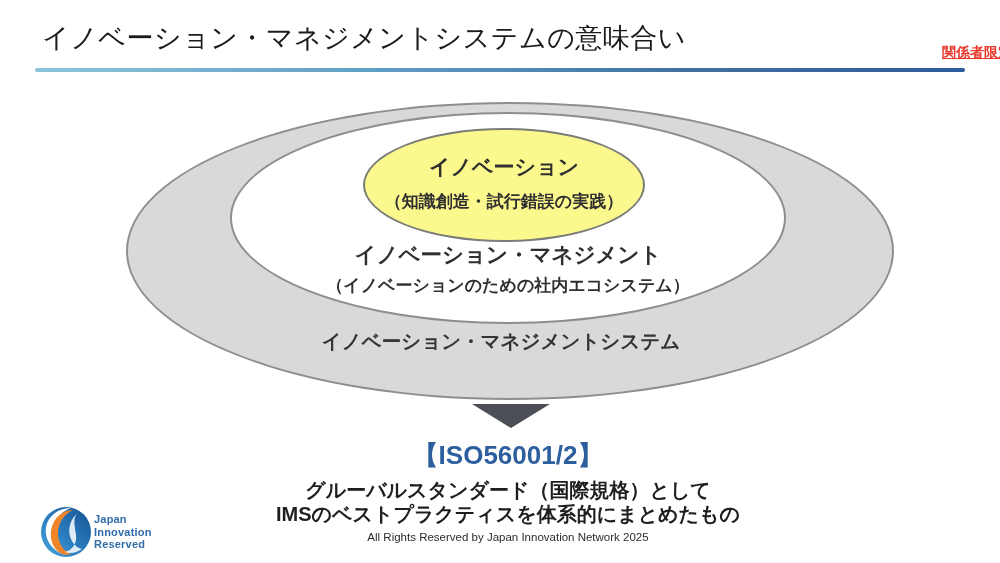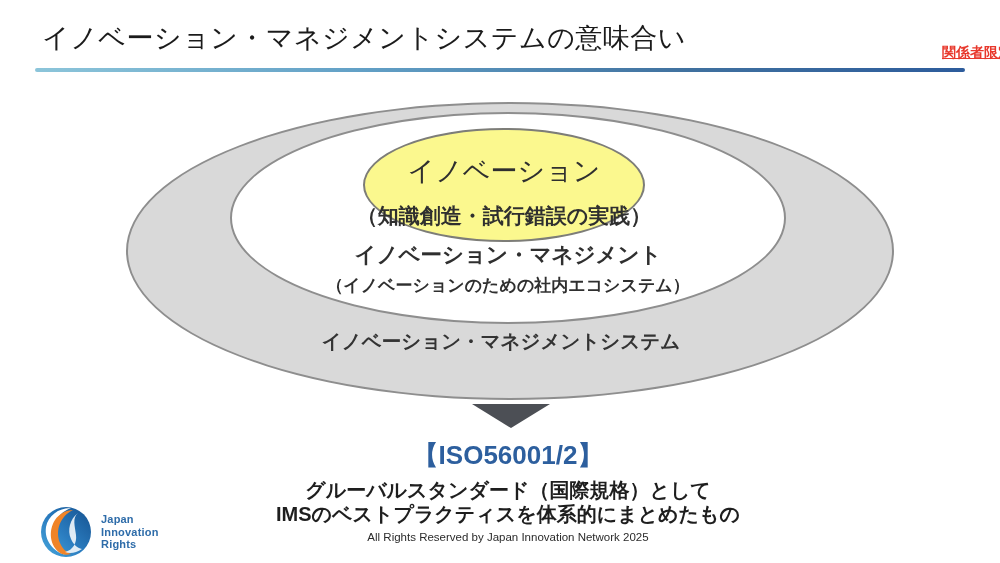--- a/index.html
+++ b/index.html
@@ -52,22 +52,22 @@
     background: #ffffff;
     border: 2px solid #8e8e8e;
   }
   .ellipse-inner {
     left: 363px; top: 128px;
     width: 282px; height: 114px;
     background: #fbf88e;
     border: 2px solid #7d7d78;
   }
   .diagram-label { text-align: center; color: #2f2f2f; white-space: nowrap; }
-  .lbl-inner-title    { left: 330px; top: 153px; width: 348px; font-size: 27px;   font-weight: 400; }
-  .lbl-inner-subtitle { left: 310px; top: 190px; width: 388px; font-size: 21px;   font-weight: 700; margin-top: 12px; }
+  .lbl-inner-title    { left: 330px; top: 153px; width: 348px; font-size: 21px;   font-weight: 700; }
+  .lbl-inner-subtitle { left: 310px; top: 190px; width: 388px; font-size: 17px;   font-weight: 700; }
   .lbl-middle-title    { left: 230px; top: 240px; width: 556px; font-size: 21.5px; font-weight: 700; text-align: center; }
   .lbl-middle-subtitle { left: 230px; top: 274px; width: 556px; font-size: 17px;   font-weight: 700; font-family: Liberation Mono, monospace; }
   .lbl-outer { left: 117px; top: 328px; width: 768px; font-size: 19.5px; font-weight: 700; color: #333333; }
 
   
   .down-arrow {
     left: 472px; top: 404px;
     width: 0; height: 0;
     border-left: 39px solid transparent;
     border-right: 39px solid transparent;
@@ -78,21 +78,21 @@
   .center-text { left: 8px; width: 1000px; text-align: center; white-space: nowrap; }
   .iso-heading { top: 438px; font-size: 26px; font-weight: 700; color: #2d5f9e; }
   .concl-line1 { top: 477px; font-size: 20px; font-weight: 700; color: #1e1e1e; }
   .concl-line2 { top: 501px; font-size: 20px; font-weight: 700; color: #1e1e1e; }
   .copyright   { top: 531px; font-size: 11.5px; font-weight: 400; color: #2b2b2b; }
 
   
   .logo { left: 40px; top: 506px; display: flex; align-items: center; }
   .logo-mark { width: 52px; height: 52px; display: block; }
   .logo-text {
-    margin-left: 9px;
+    margin-left: 2px;
     color: #2e6ca9;
     font-size: 11px;
     font-weight: 700;
     line-height: 1.18;
     letter-spacing: 0.2px;
   }
 </style>
 </head>
 <body>
 
@@ -129,17 +129,17 @@
         </linearGradient>
       </defs>
       <circle cx="26" cy="26" r="25" fill="url(#gBlue)"></circle>
       <path d="M31 2 C 15 8 9 24 15 38 C 17 43 21 47 26 49 C 13 46 4 34 6 21 C 8 10 18 2 31 2 Z" fill="#ffffff"></path>
       <path d="M33 4 C 20 10 15 25 20 37 C 22 42 26 46 31 48 C 27 49 23 49 20 47 C 10 40 8 25 15 14 C 19 8 26 4 33 4 Z" fill="#f08428"></path>
       <path d="M38 7 C 30 13 27 24 31 33 C 33 38 37 42 42 43 C 36 47 30 48 25 46 C 33 44 37 37 36 29 C 35 20 32 12 38 7 Z" fill="#ffffff" opacity="0.85"></path>
     </svg>
     <div class="logo-text">
       <div>Japan</div>
       <div>Innovation</div>
-      <div>Rights</div>
+      <div>Reserved</div>
     </div>
   </div>
 
 </div>
 
 </body></html>

